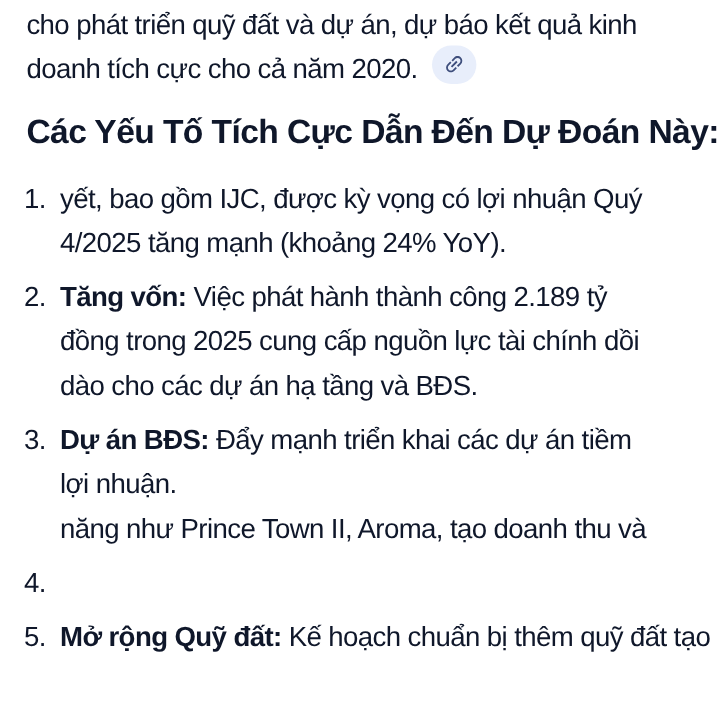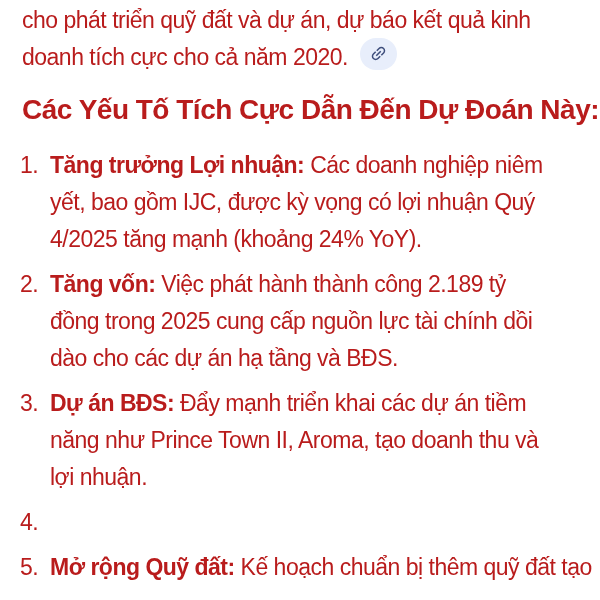--- a/index.html
+++ b/index.html
@@ -12,21 +12,21 @@
   }
   .response {
     box-sizing: border-box;
     width: 600px;
     height: 600px;
     padding: 2px 0 0 22px;
     font-family: "Liberation Sans", sans-serif;
     font-size: 23px;
     letter-spacing: -0.5px;
     line-height: 37px;
-    color: #b91c1c;
+    color: #0f172a;
     overflow: hidden;
   }
   .line { white-space: nowrap; }
   b { font-weight: bold; }
 
   
   .para { margin: 0; }
 
   
   .chip {
@@ -87,41 +87,40 @@
         </button></span>
   </p>
 
   <h3 class="heading">Các Yếu Tố Tích Cực Dẫn Đến Dự Đoán Này:</h3>
 
   <ol class="factors">
 
     <li>
       <span class="num">1.</span>
       <div class="content">
-        <div class="line"><b>Tăng trưởng Lợi nhuận:</b><span> Các doanh nghiệp niêm</span></div>
         <div class="line">yết, bao gồm IJC, được kỳ vọng có lợi nhuận Quý</div>
         <div class="line">4/2025 tăng mạnh (khoảng 24% YoY).</div>
       </div>
     </li>
 
     <li>
       <span class="num">2.</span>
       <div class="content">
         <div class="line"><b>Tăng vốn:</b><span> Việc phát hành thành công 2.189 tỷ</span></div>
         <div class="line">đồng trong 2025 cung cấp nguồn lực tài chính dồi</div>
         <div class="line">dào cho các dự án hạ tầng và BĐS.</div>
       </div>
     </li>
 
     <li>
       <span class="num">3.</span>
       <div class="content">
         <div class="line"><b>Dự án BĐS:</b><span> Đẩy mạnh triển khai các dự án tiềm</span></div>
+        <div class="line">lợi nhuận.</div>
         <div class="line">năng như Prince Town II, Aroma, tạo doanh thu và</div>
-        <div class="line">lợi nhuận.</div>
       </div>
     </li>
 
     <li>
       <span class="num">4.</span>
       <div class="content">
       </div>
     </li>
 
     <li>

